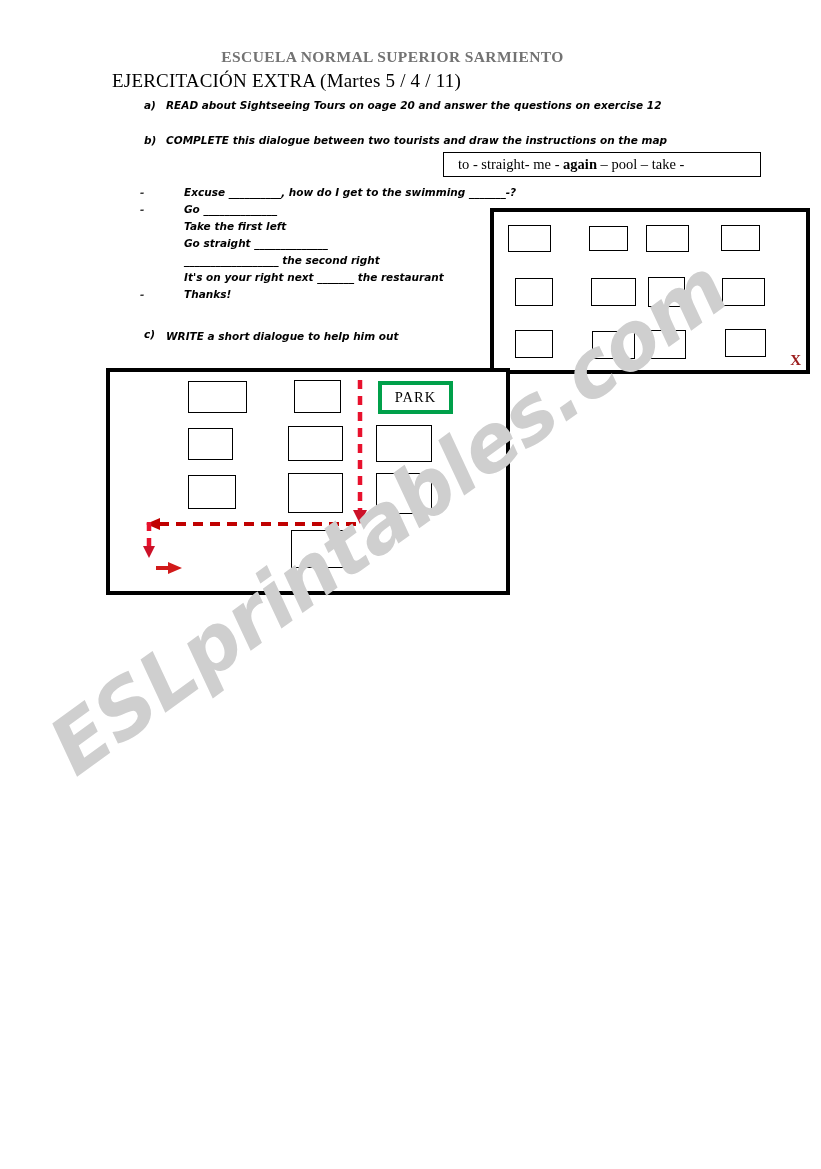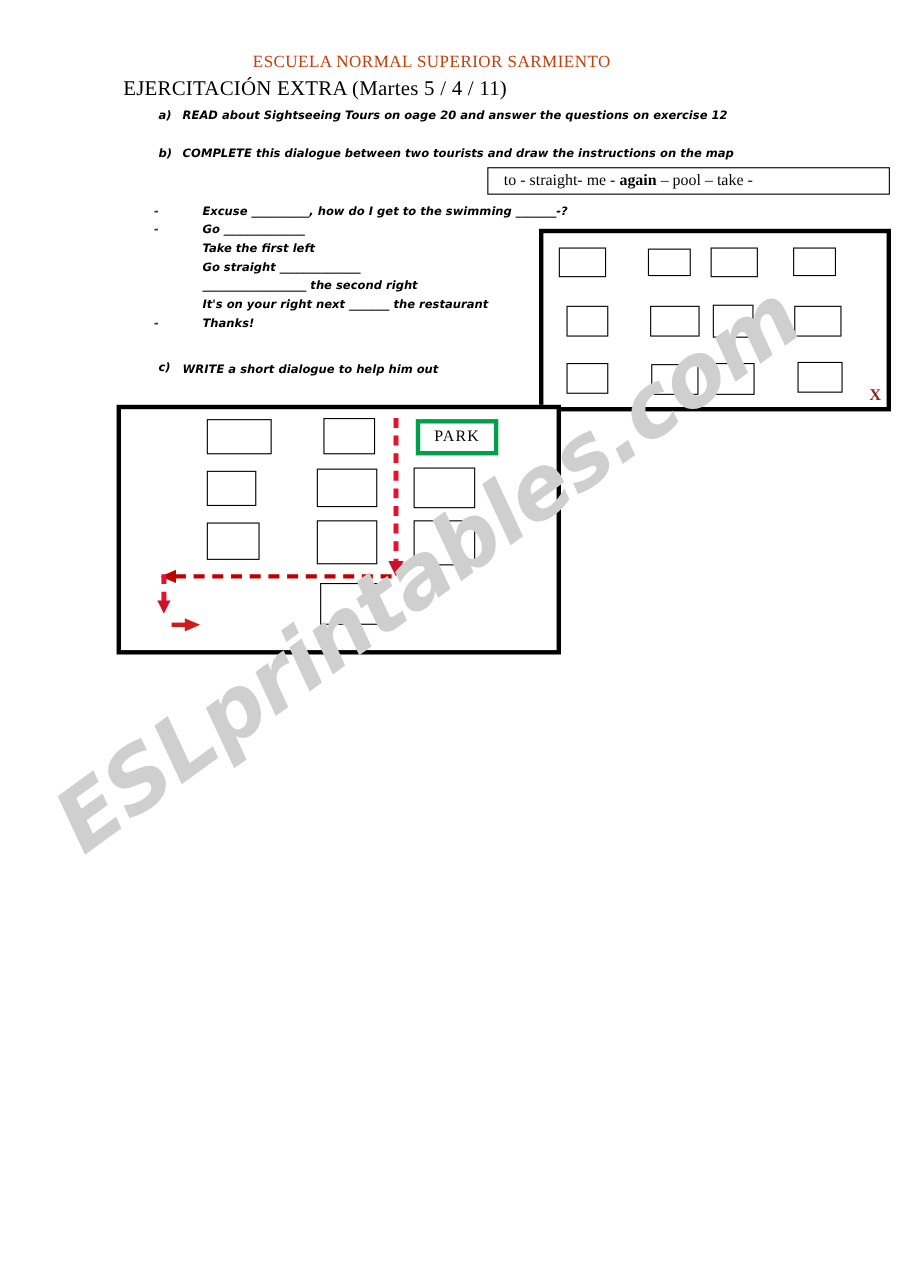--- a/index.html
+++ b/index.html
@@ -47,24 +47,24 @@
   }
 
   
   .school-title {
     position: absolute;
     left: 0;
     top: 48px;
     width: 785px;
     text-align: center;
     font-family: "Liberation Serif", serif;
-    font-weight: normal;
+    font-weight: bold;
     font-size: 15.5px;
     letter-spacing: 0.4px;
-    color: #c2410c;
+    color: #737373;
   }
   .subtitle {
     position: absolute;
     left: 112px;
     top: 70px;
     font-family: "Liberation Serif", serif;
     font-size: 19px;
     color: #000;
     letter-spacing: 0.2px;
   }
@@ -93,21 +93,21 @@
   #ex-b-letter { left: 144px; top: 134px; }
   #ex-b-text   { left: 166px; top: 134px; }
   #ex-c-letter { left: 144px; top: 328px; }
   #ex-c-text   { left: 166px; top: 328px; line-height: 17px; }
 
   
   #wordbank {
     position: absolute;
     left: 443px;
     top: 152px;
-    width: 366px;
+    width: 318px;
     height: 25px;
     border: 1.3px solid #000;
     background: #fff;
     box-sizing: border-box;
     z-index: 6;
   }
   #wordbank .wb-text {
     position: absolute;
     left: 14px;
     top: 3px;

